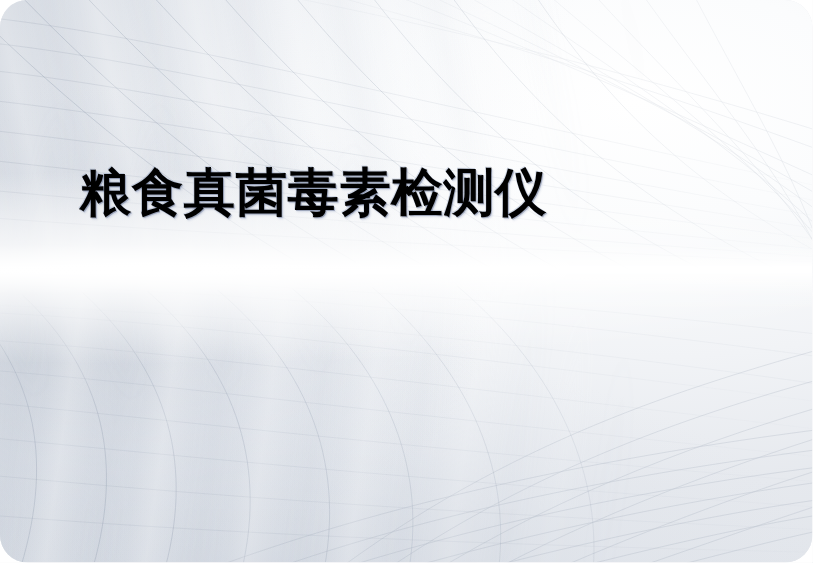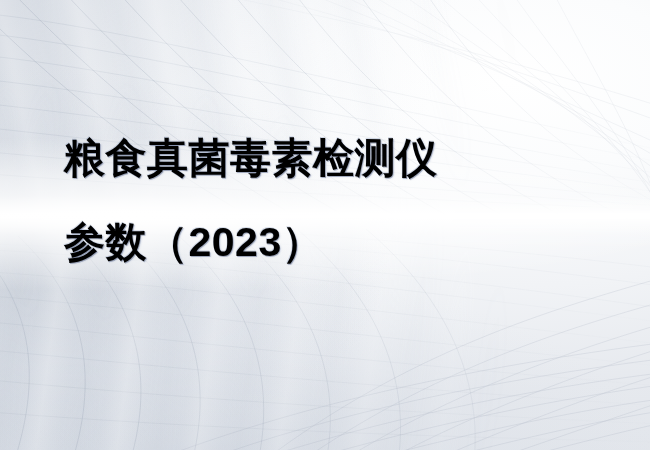--- a/index.html
+++ b/index.html
@@ -6,21 +6,22 @@
     margin: 0;
     padding: 0;
     background: #ffffff;
   }
   #banner {
     position: relative;
     width: 650px;
     height: 450px;
     overflow: hidden;
     background: #e9ebef;
-    font-family: Liberation Sans, sans-serif;
+    font-family: Liberation Mono, monospace;
+    border-radius: 22px;
   }
 
   
   .bg-layer {
     position: absolute;
     inset: 0;
     pointer-events: none;
   }
 
   
@@ -224,16 +225,15 @@
     </svg>
   </div>
 
   <div class="bg-layer bg-bands-top"></div>
   <div class="bg-layer bg-bands"></div>
   <div class="bg-layer bg-swoosh"></div>
   <div class="bg-layer bg-swoosh2"></div>
 
   <div class="title-block">
     <div class="title-line line1">粮食真菌毒素检测仪</div>
-    <div class="title-line line2">参数（2023）</div>
   </div>
 
 </div>
 
 </body></html>

